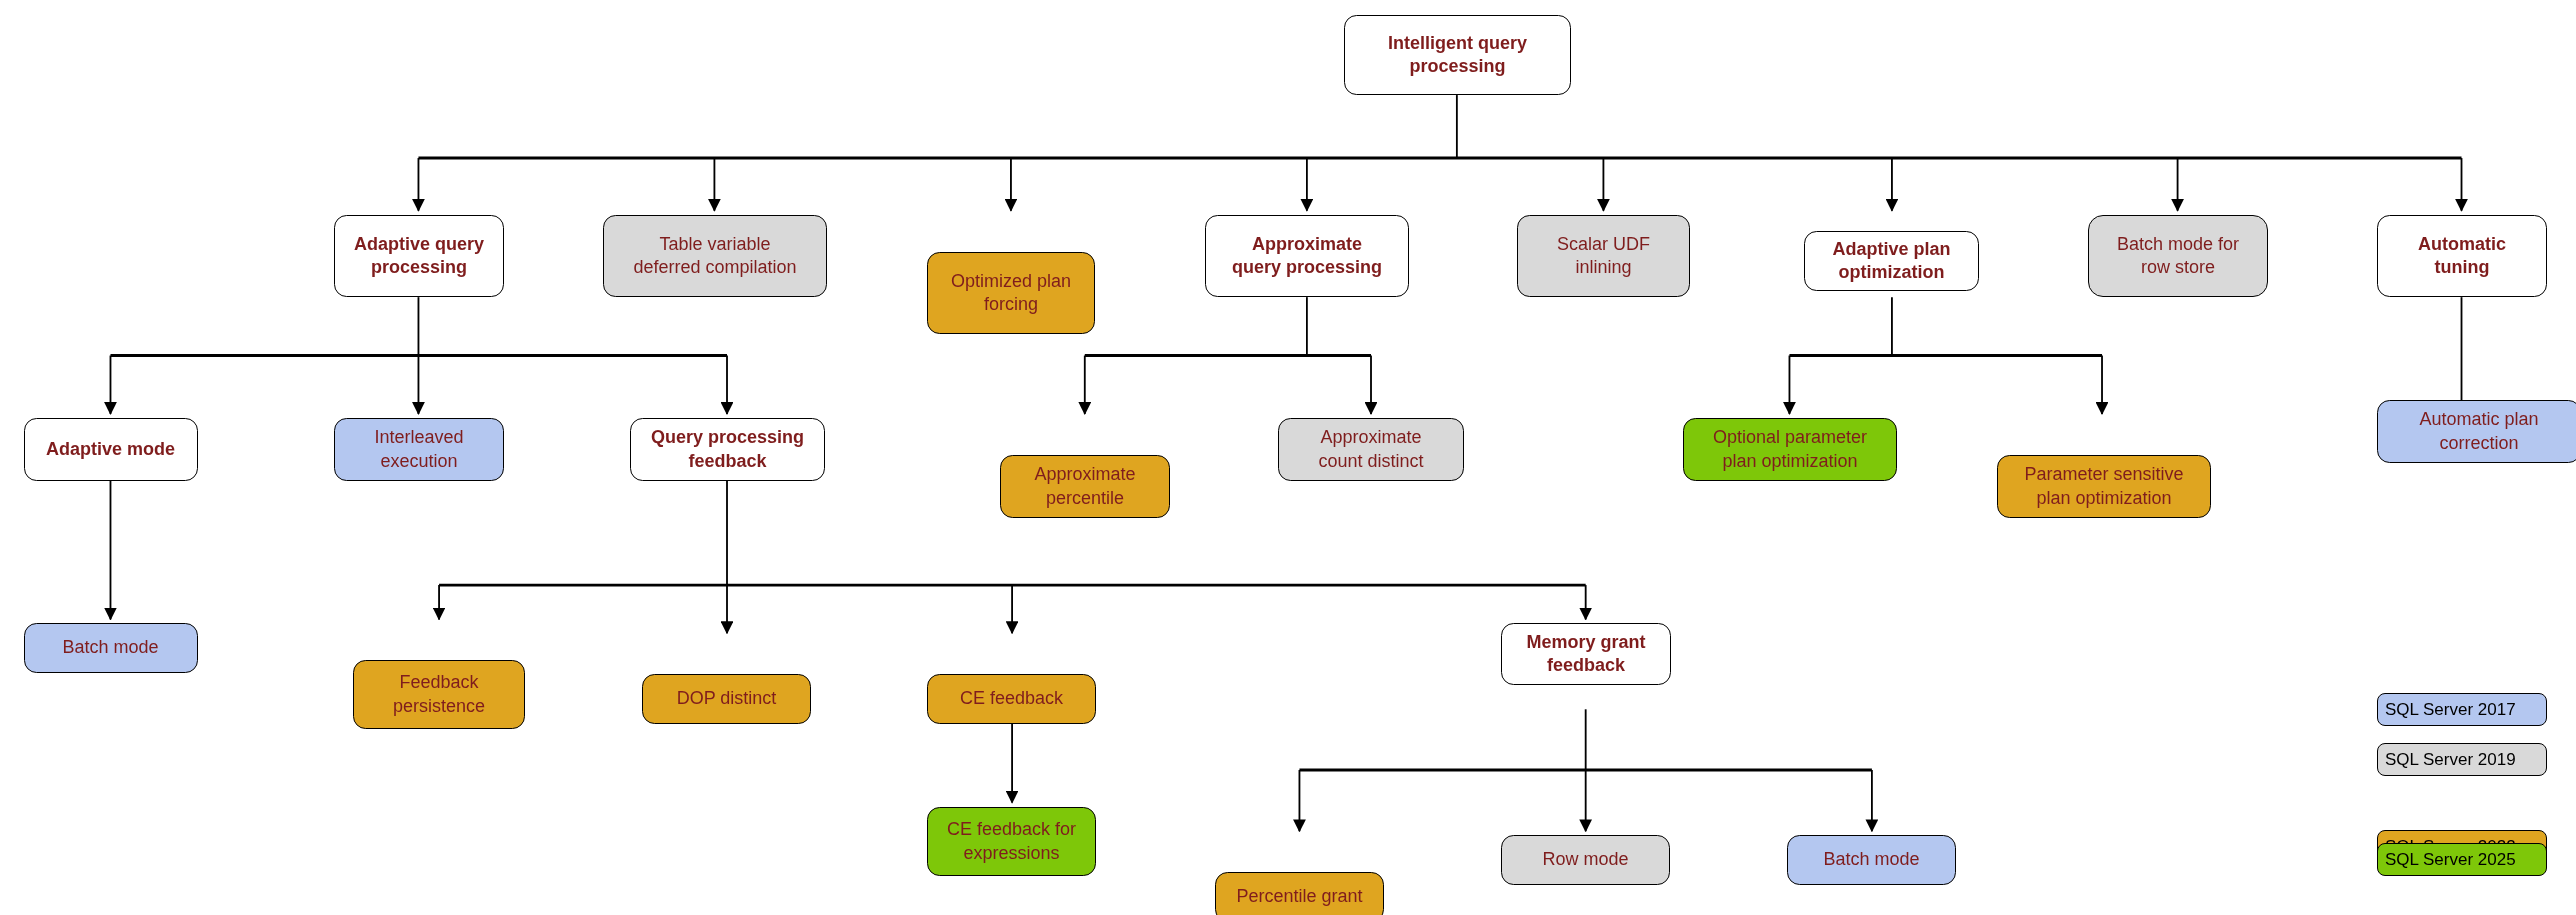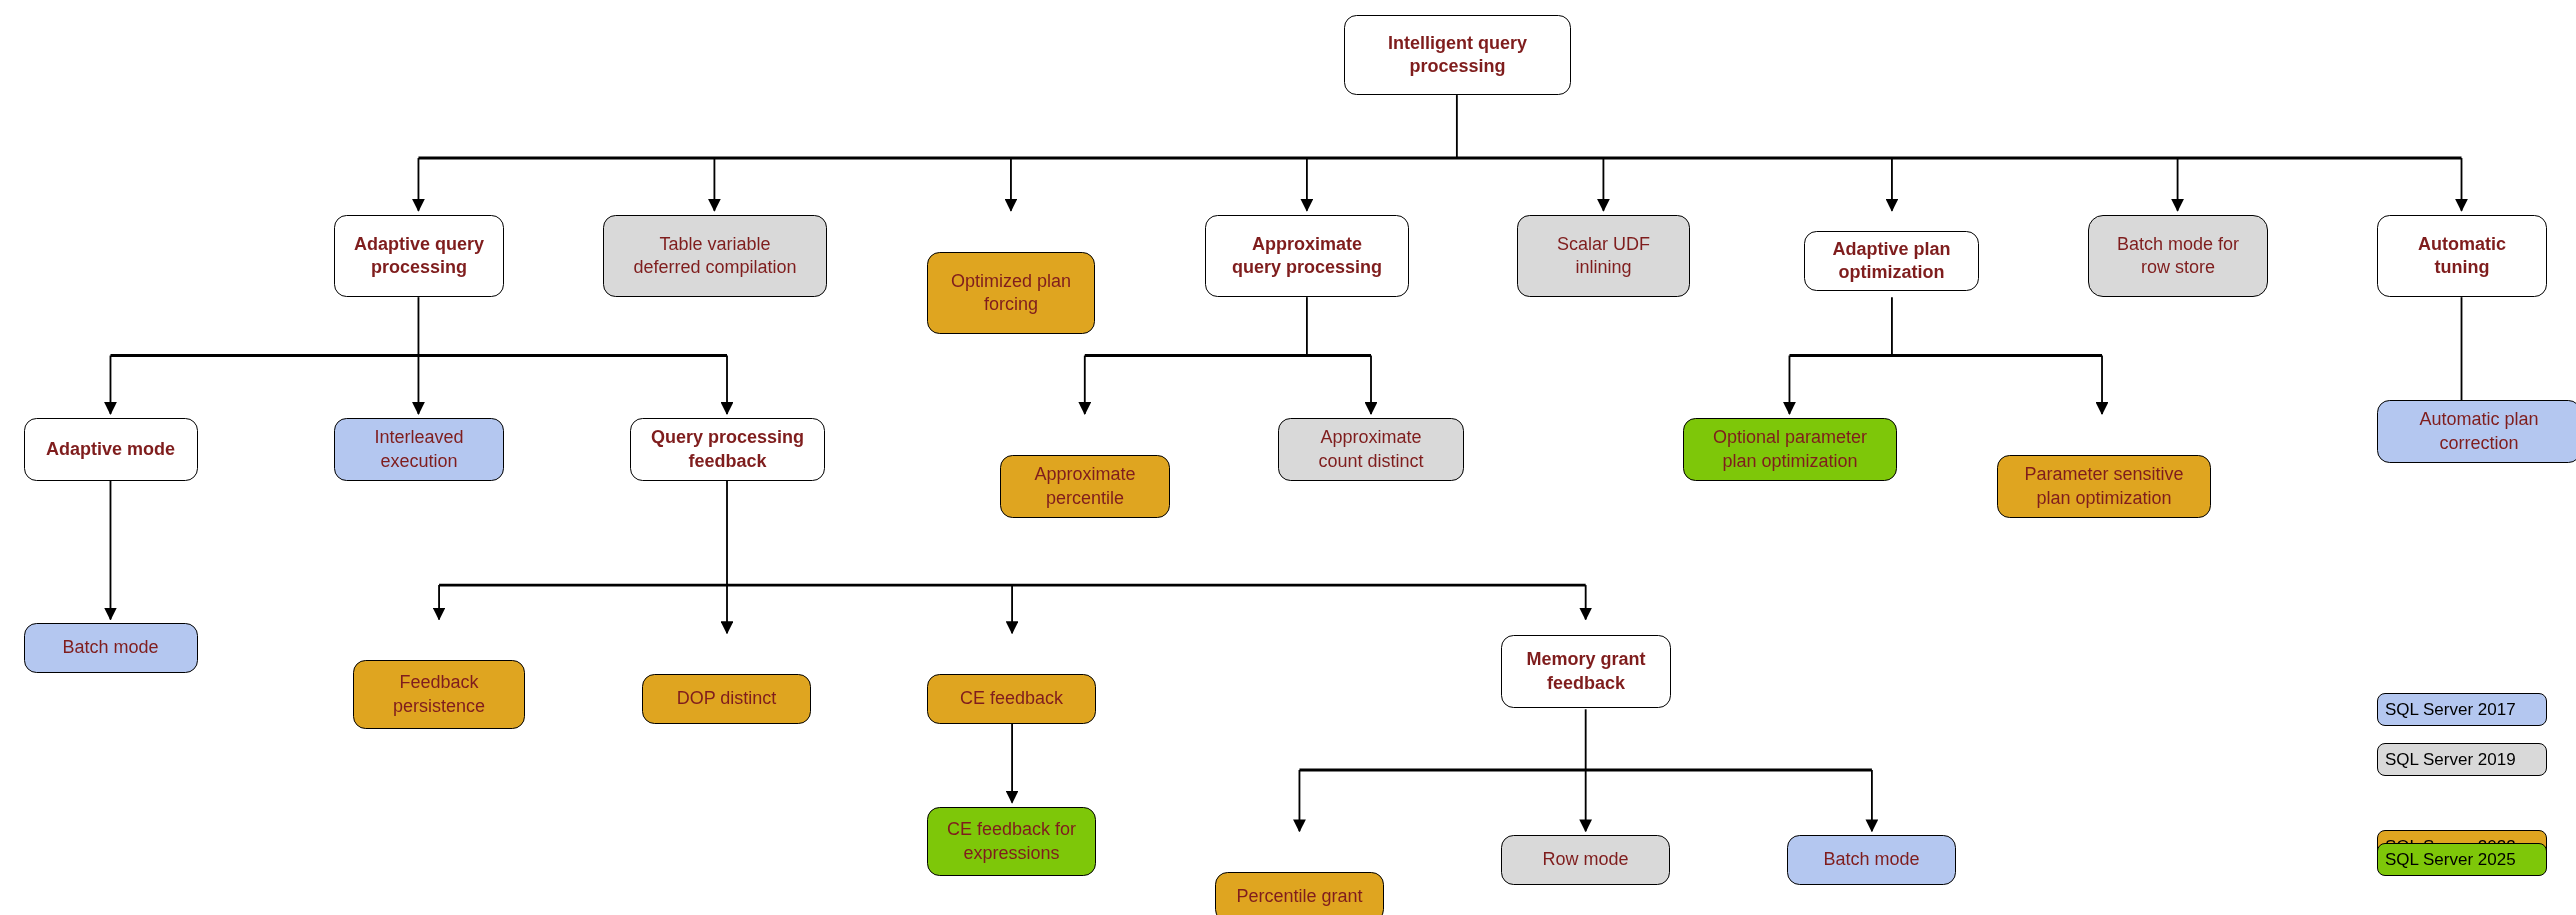--- a/index.html
+++ b/index.html
@@ -200,21 +200,21 @@
   </div>
 
   <div class="node fill-gold" style="left:642px; top:637px; width:169px; height:50px;">
     <span class="lbl">DOP distinct</span>
   </div>
 
   <div class="node fill-gold" style="left:927px; top:637px; width:169px; height:50px;">
     <span class="lbl">CE feedback</span>
   </div>
 
-  <div class="node fill-white bold" style="left:1501px; top:623px; width:170px; height:73px;margin-top:12px;">
+  <div class="node fill-white bold" style="left:1501px; top:623px; width:170px; height:62px;">
     <span class="lbl">Memory grant<br>feedback</span>
   </div>
 
   <div class="node fill-green" style="left:927px; top:807px; width:169px; height:69px;justify-content:flex-end;">
     <span class="lbl">CE feedback for<br>expressions</span>
   </div>
 
   <div class="node fill-gold" style="left:1215px; top:835px; width:169px; height:50px;">
     <span class="lbl">Percentile grant</span>
   </div>

